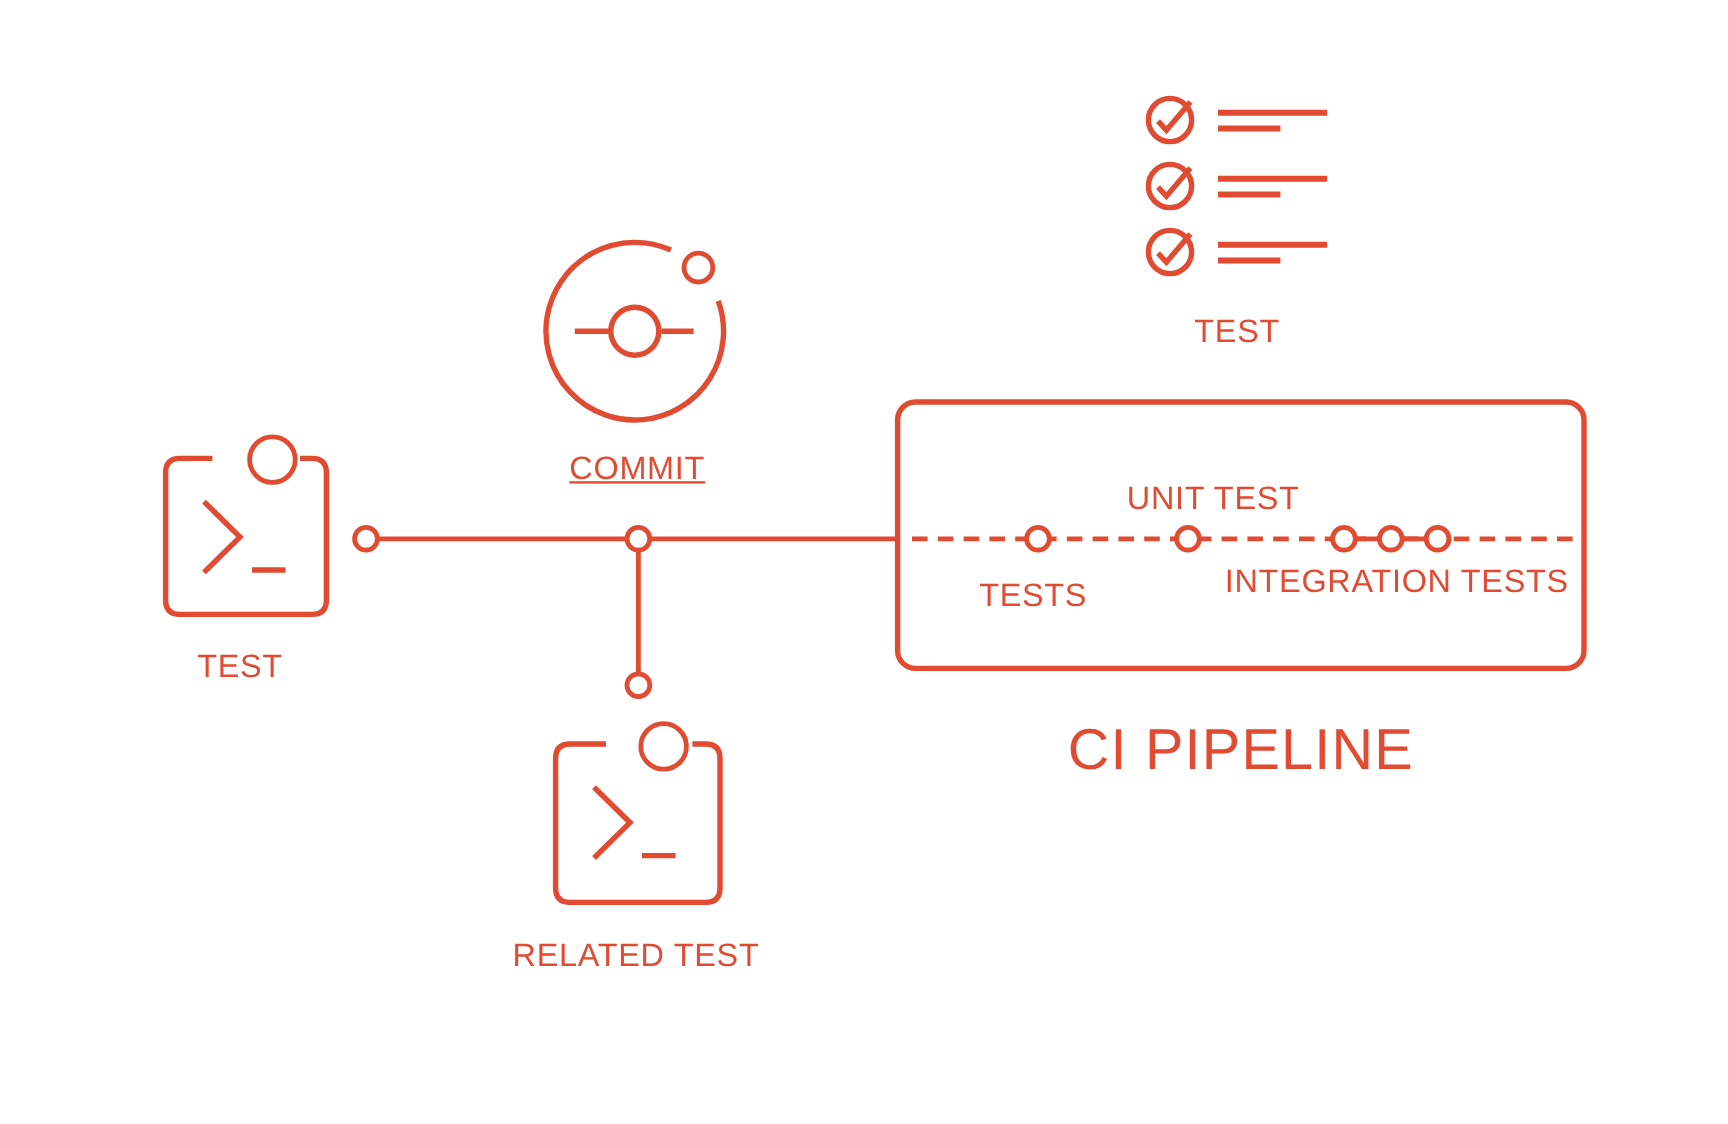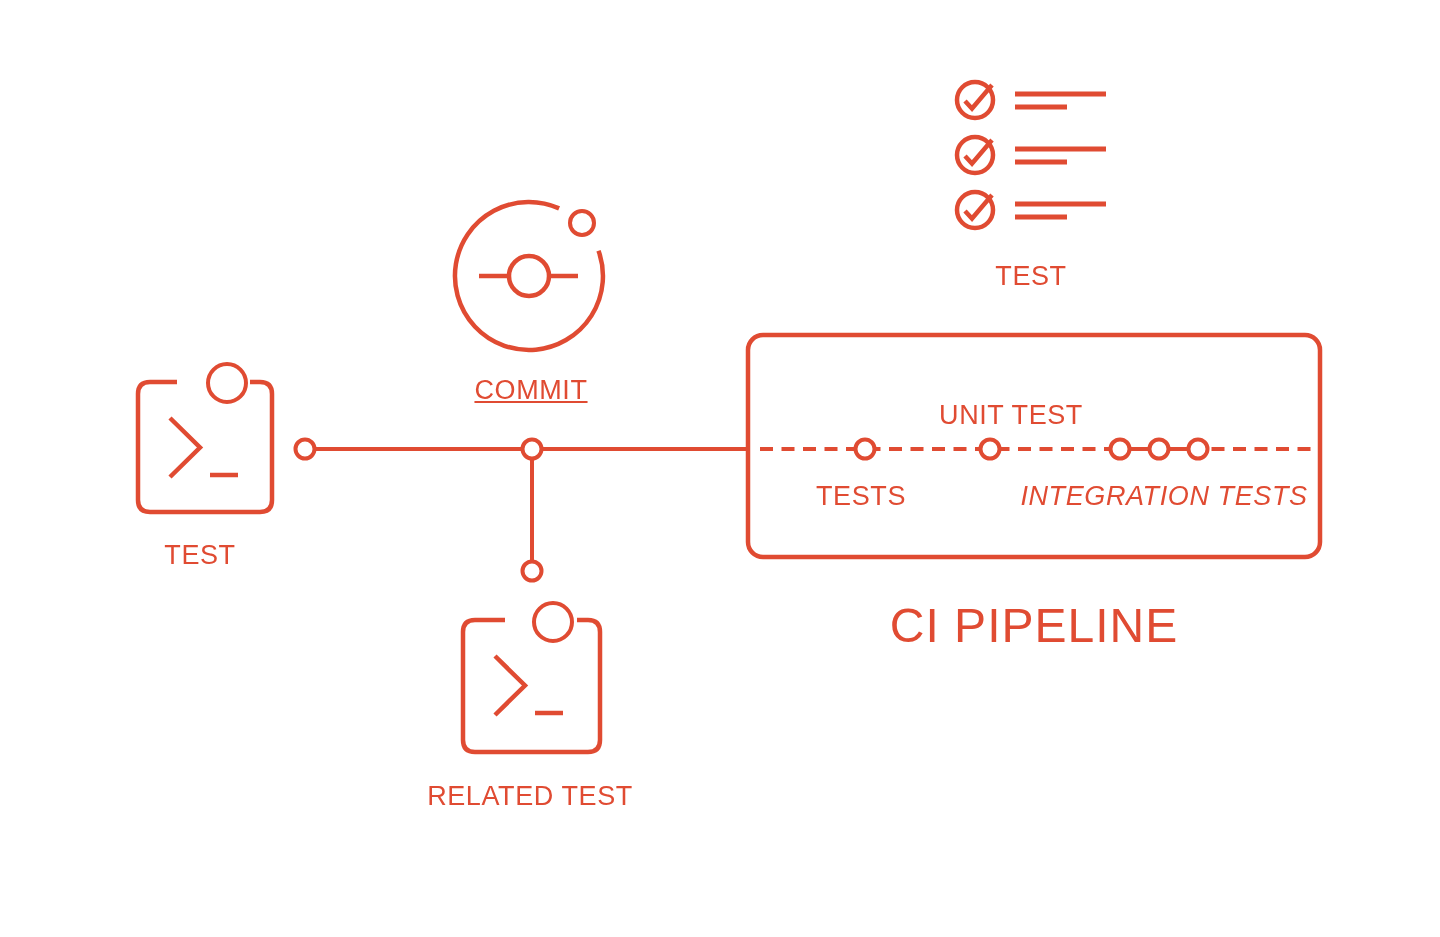--- a/index.html
+++ b/index.html
@@ -100,15 +100,15 @@
 <div class="lbl" style="left:531px; top:377px;text-decoration:underline;">COMMIT</div>
 
 <div class="lbl" style="left:1031px; top:263px;">TEST</div>
 
 <div class="lbl" style="left:530px; top:783px;">RELATED TEST</div>
 
 <div class="lbl" style="left:1011px; top:385px;margin-top:17px;">UNIT TEST</div>
 
 <div class="lbl" style="left:861px; top:483px;">TESTS</div>
 
-<div class="lbl" style="left:1164px; top:483px;font-style:italic;">INTEGRATION TESTS</div>
+<div class="lbl" style="left:1164px; top:471px;">INTEGRATION TESTS</div>
 
 <div class="lbl title-lbl" style="left:1034px; top:602px;text-align:center;">CI PIPELINE</div>
 
 </body></html>

